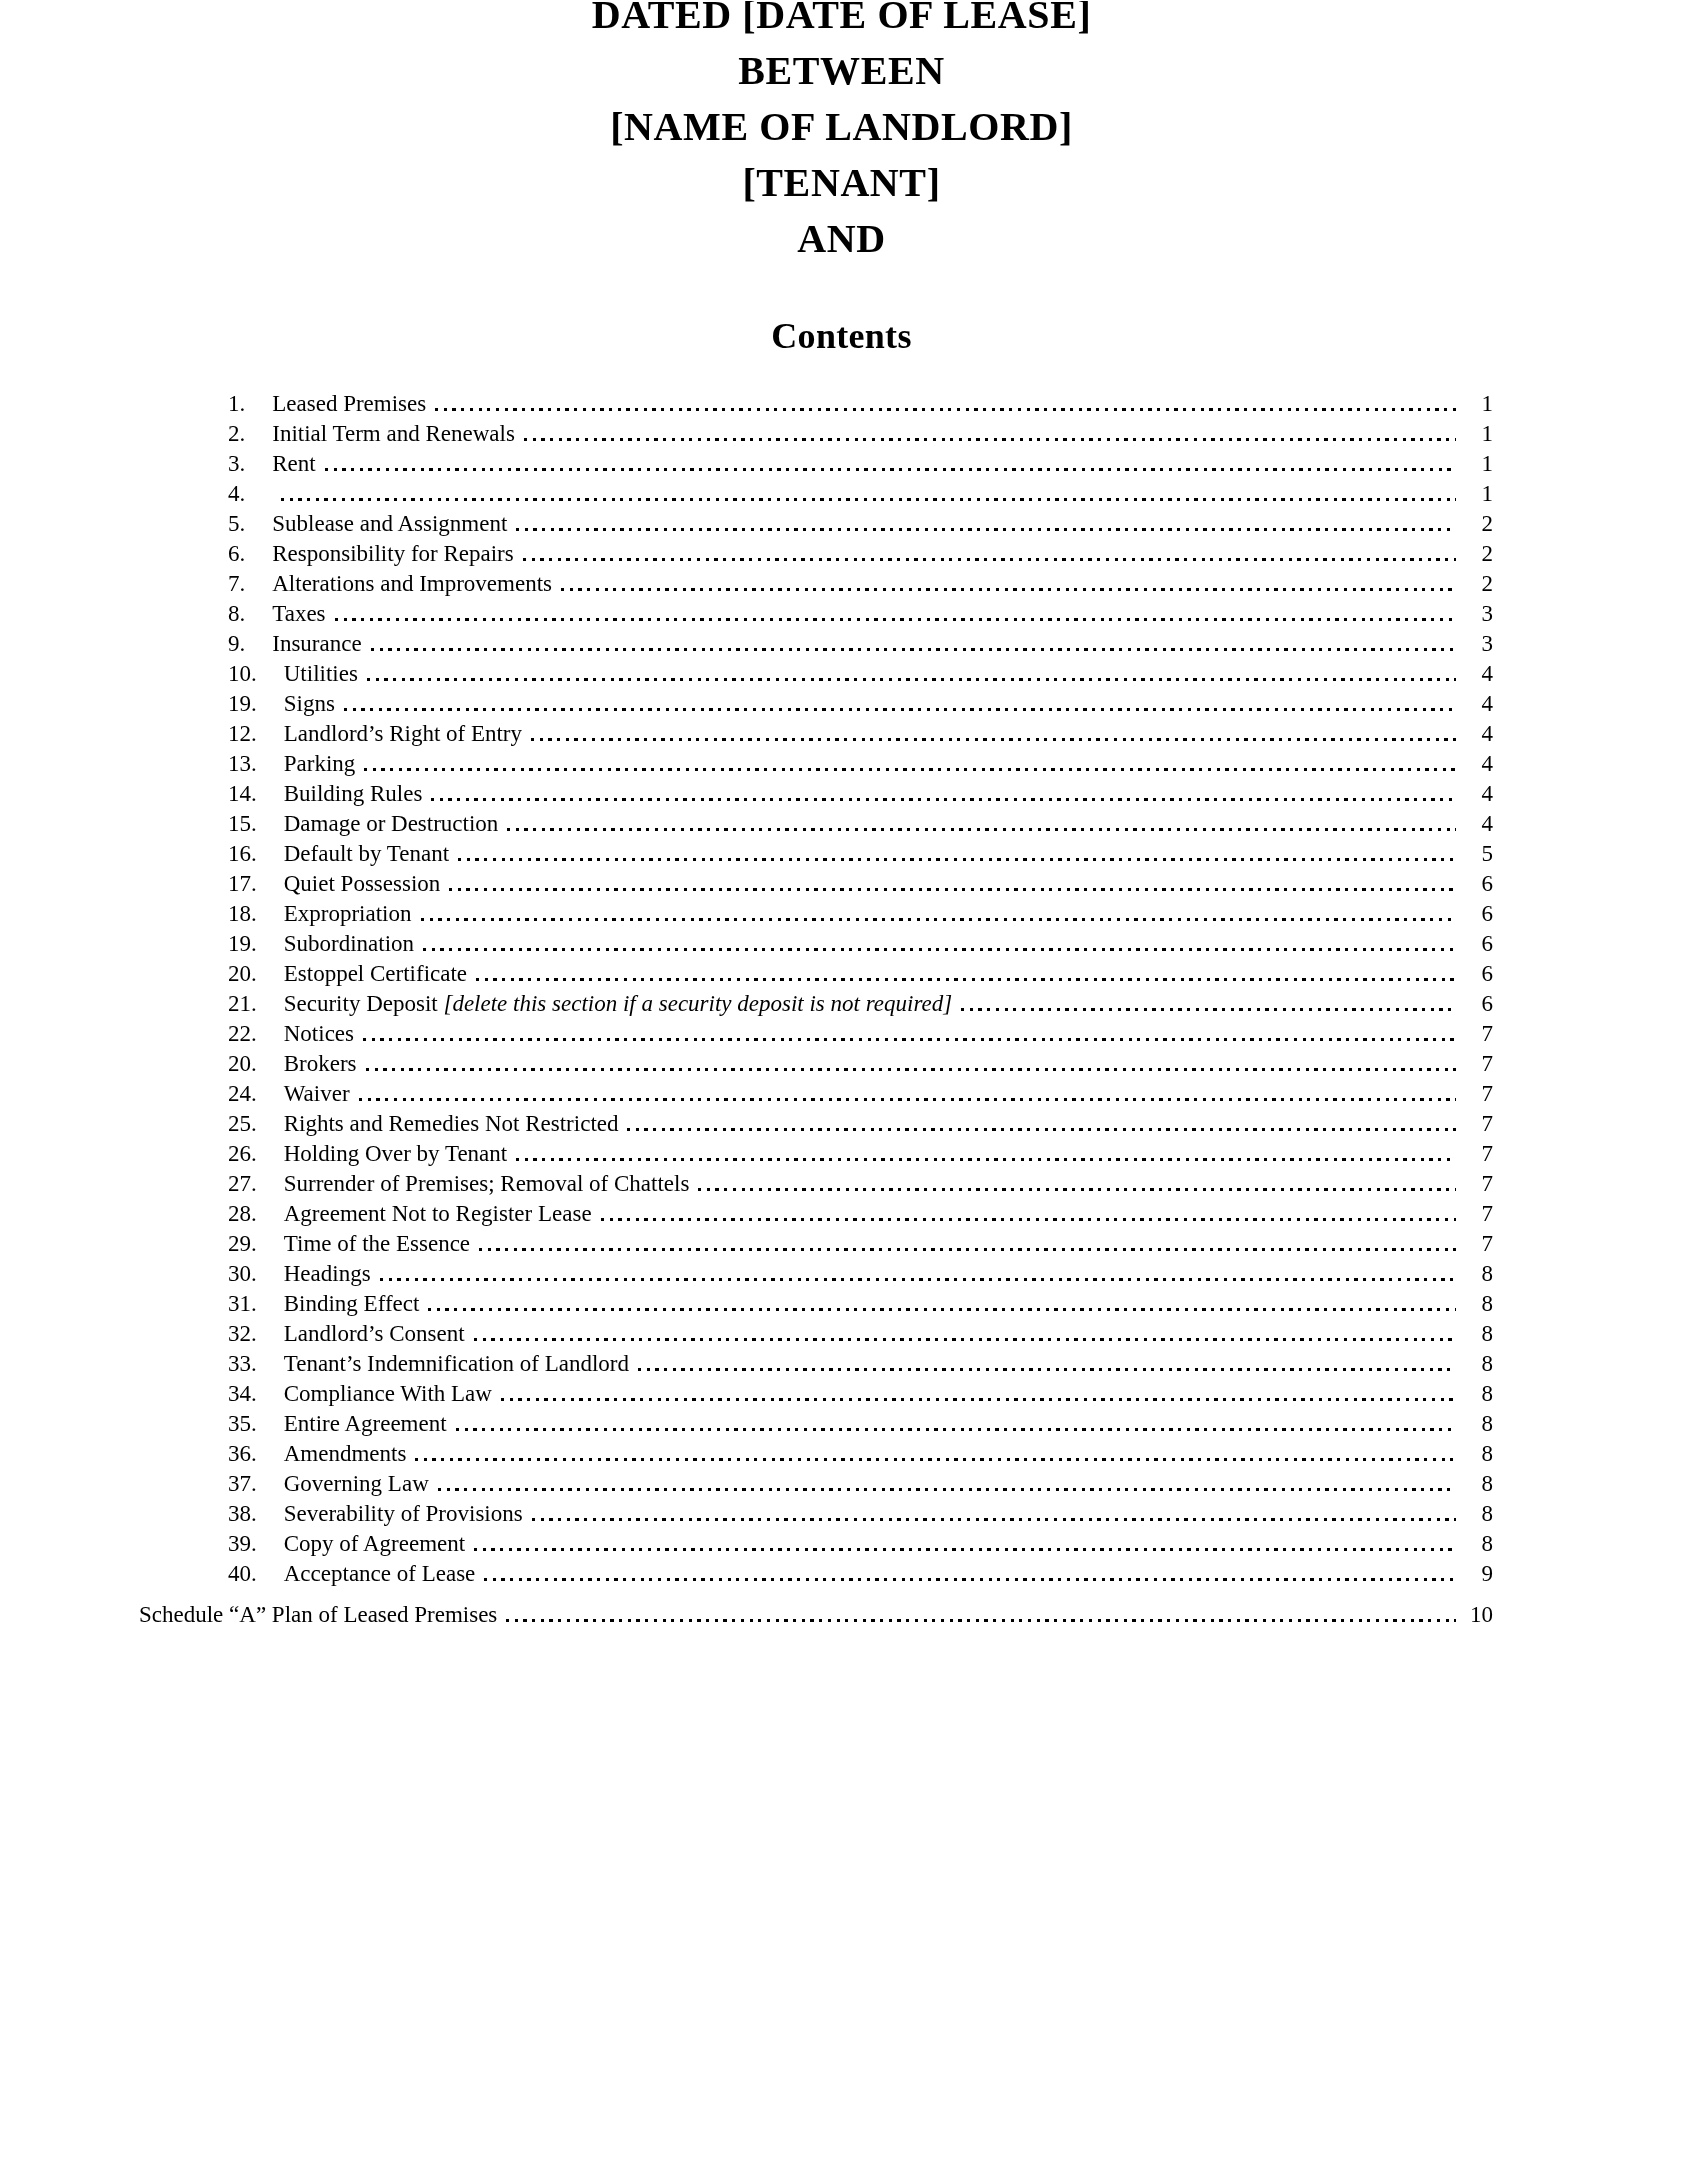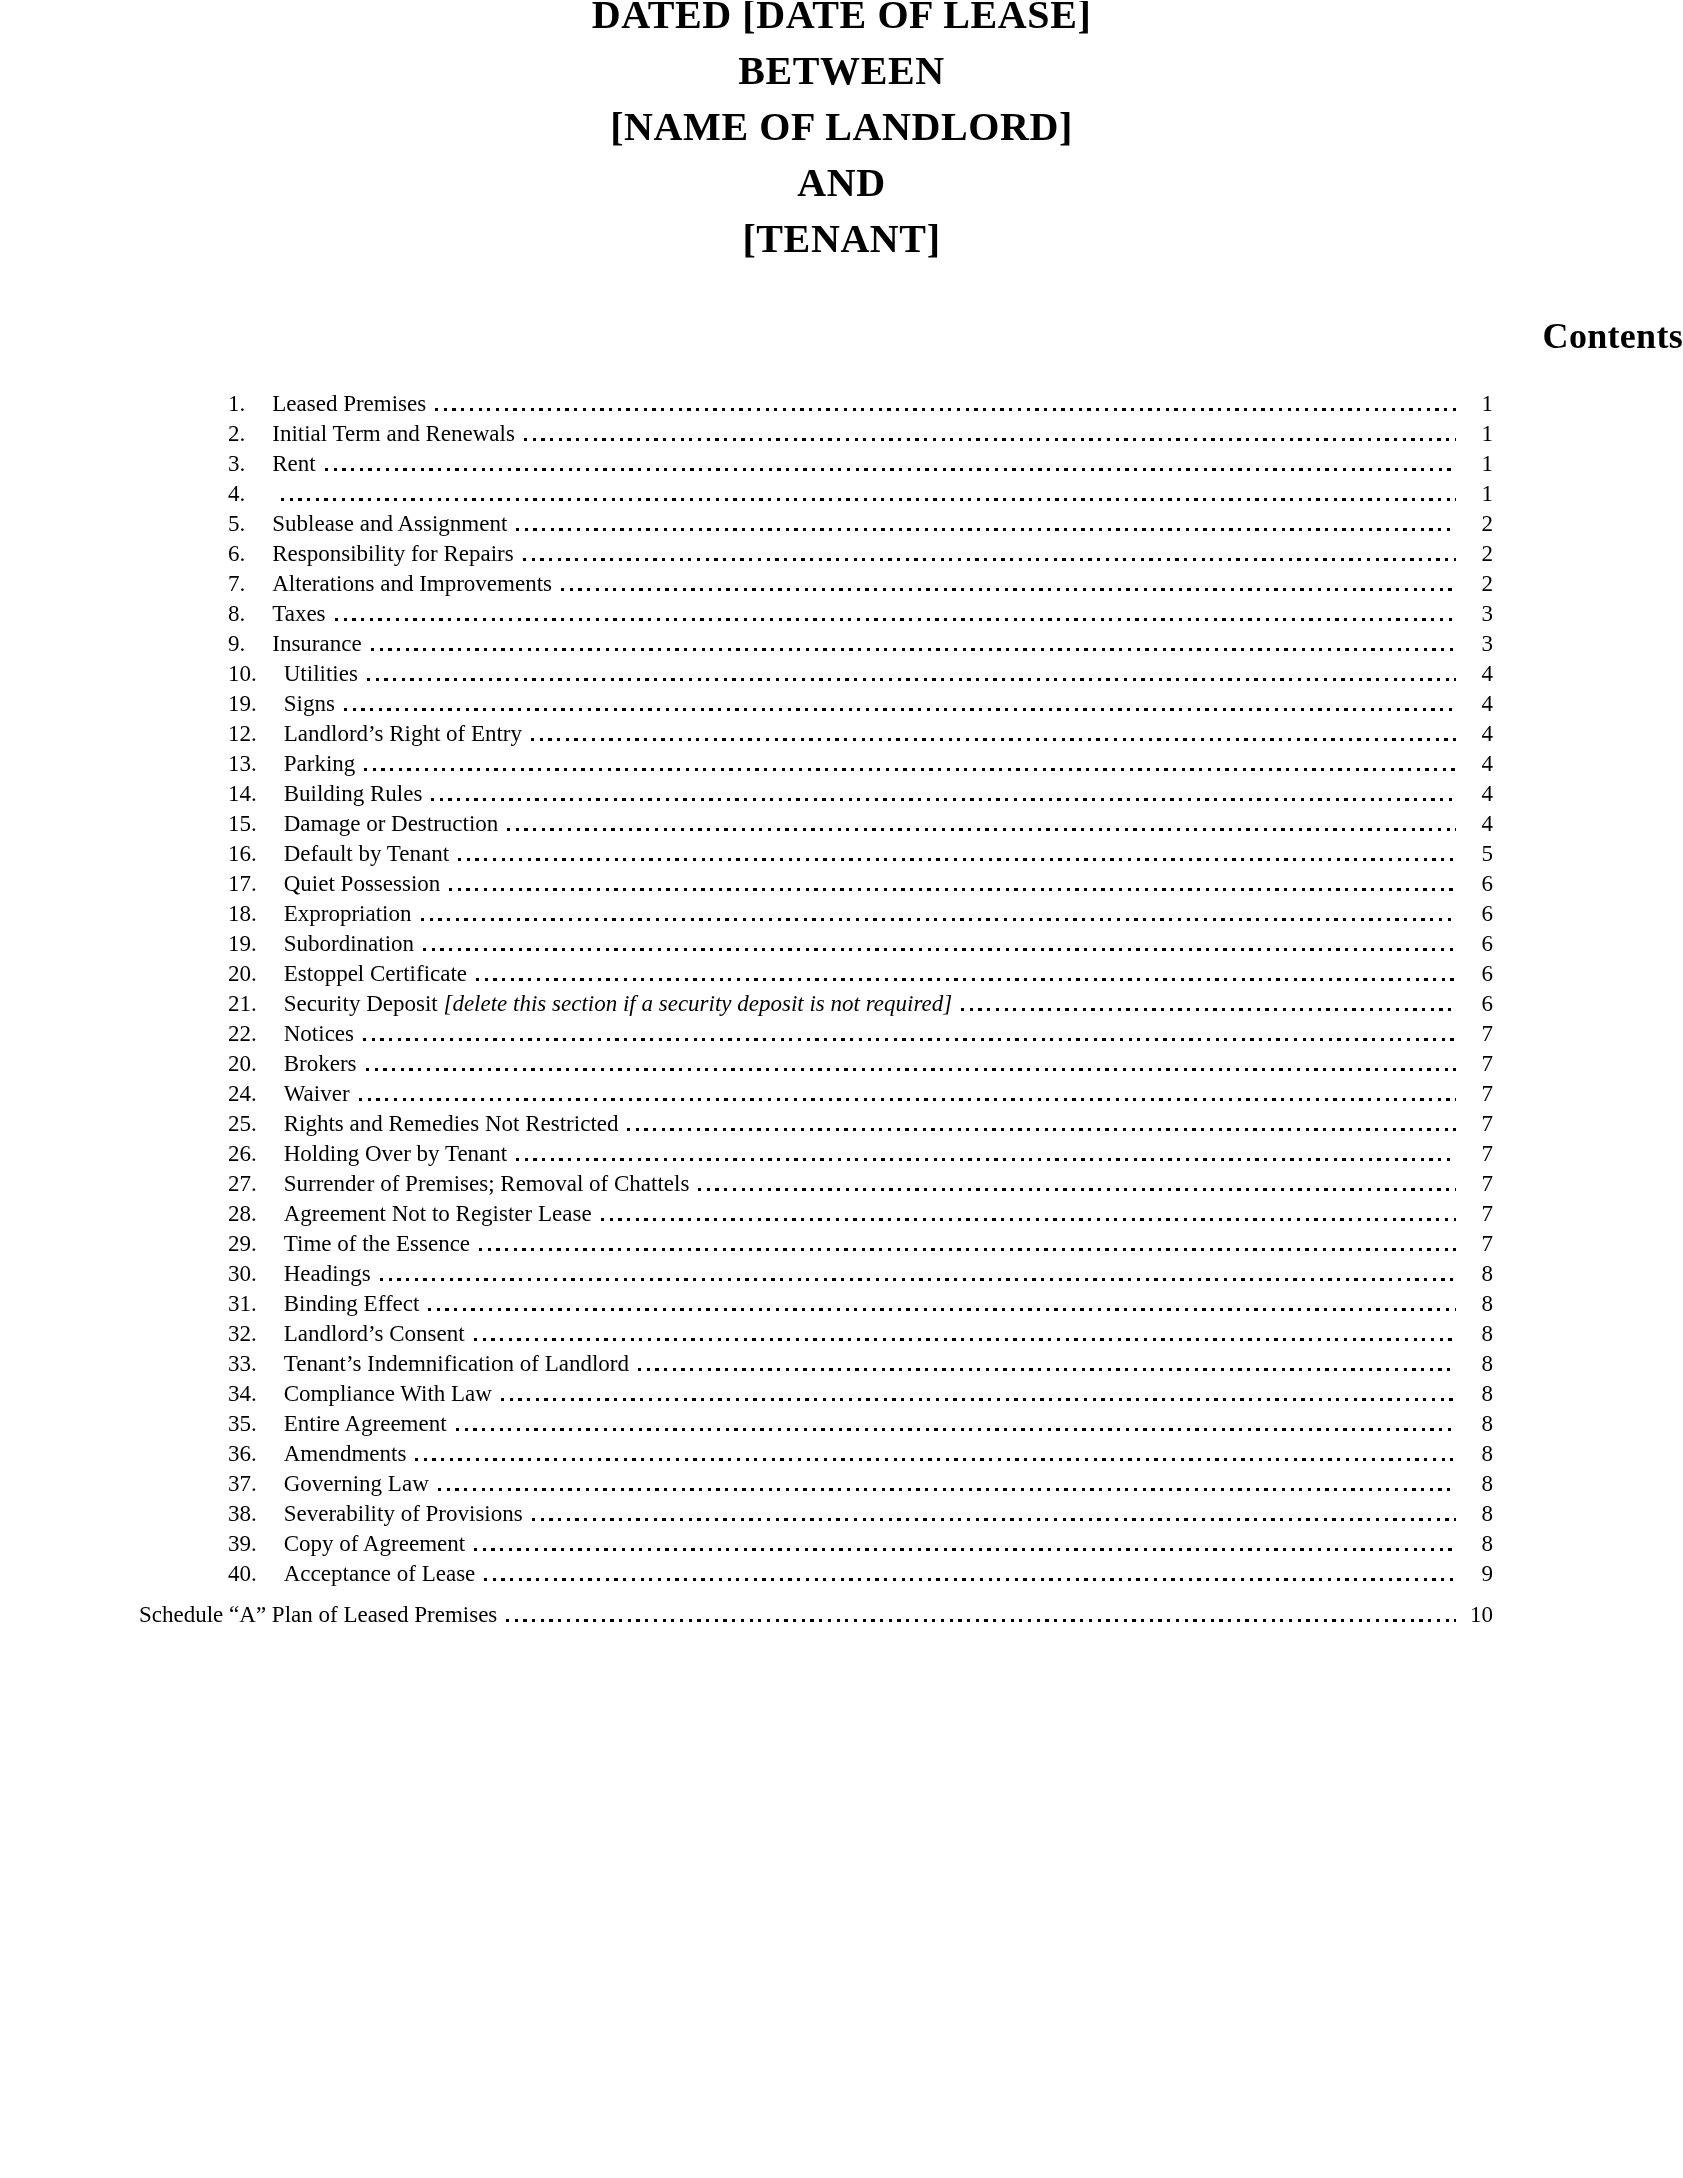--- a/index.html
+++ b/index.html
@@ -18,21 +18,21 @@
     margin-top: -14px;
     text-align: center;
     font-weight: bold;
     font-size: 40px;
     letter-spacing: 0.6px;
   }
   .title-line { line-height: 56px; }
   
   .contents-heading {
     margin: 46px 0 0 0;
-    text-align: right;
+    text-align: center;
     font-size: 36px;
     font-weight: bold;
     line-height: 46px;
     letter-spacing: 0.3px;
   }
   
   .toc {
     margin: 30px 190px 0 139px;
     font-size: 23px;
   }
@@ -62,22 +62,22 @@
 </style>
 </head>
 <body>
 
 <div class="page">
 
   <header class="title-block">
     <div class="title-line">DATED [DATE OF LEASE]</div>
     <div class="title-line">BETWEEN</div>
     <div class="title-line">[NAME OF LANDLORD]</div>
+    <div class="title-line">[TENANT]</div>
     <div class="title-line">AND</div>
-    <div class="title-line">[TENANT]</div>
   </header>
 
   <h1 class="contents-heading">Contents</h1>
 
   <div class="toc">
 
     <div class="toc-items">
 
         <div class="row item-row">
           <span class="num">1.</span>

